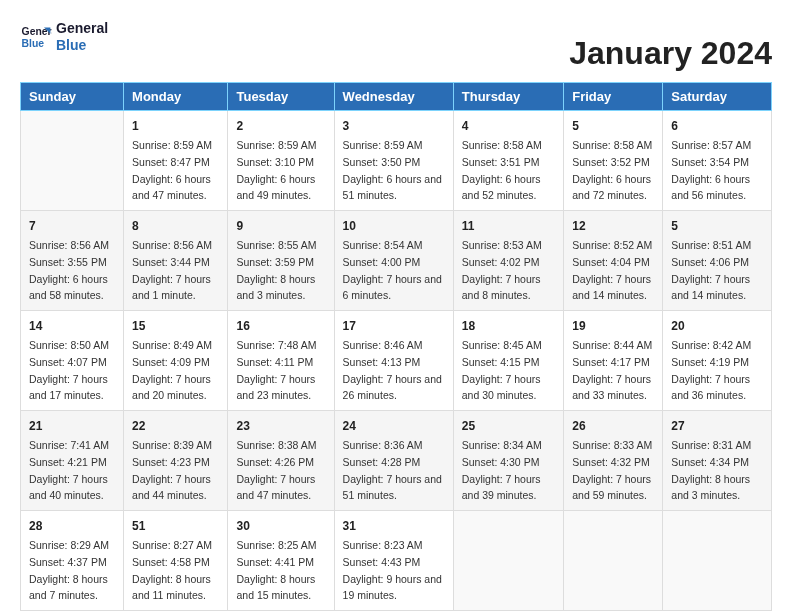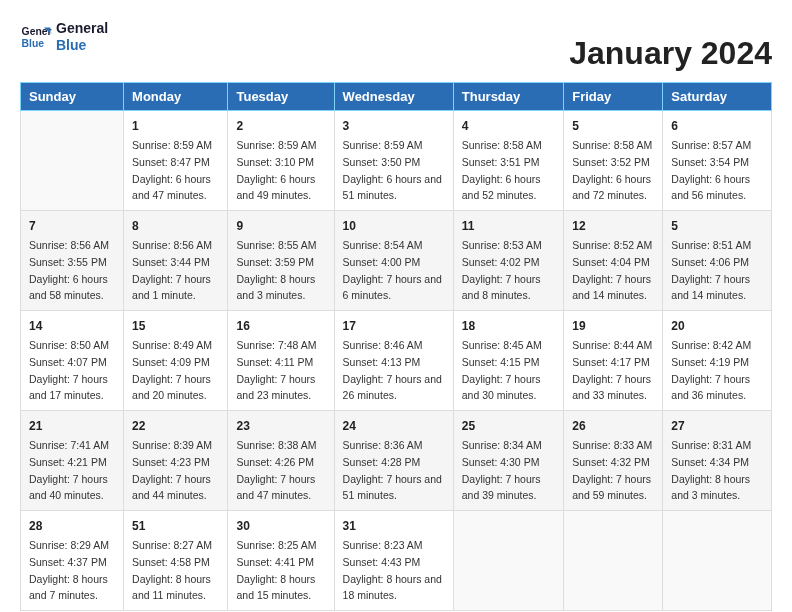--- a/index.html
+++ b/index.html
@@ -150,19 +150,19 @@
         <td><span class="day-number">23</span><span class="day-info">Sunrise: 8:38 AM</span><br><span class="day-info">Sunset: 4:26 PM</span><br><span class="day-info">Daylight: 7 hours and 47 minutes.</span></td>
         <td><span class="day-number">24</span><span class="day-info">Sunrise: 8:36 AM</span><br><span class="day-info">Sunset: 4:28 PM</span><br><span class="day-info">Daylight: 7 hours and 51 minutes.</span></td>
         <td><span class="day-number">25</span><span class="day-info">Sunrise: 8:34 AM</span><br><span class="day-info">Sunset: 4:30 PM</span><br><span class="day-info">Daylight: 7 hours and 39 minutes.</span></td>
         <td><span class="day-number">26</span><span class="day-info">Sunrise: 8:33 AM</span><br><span class="day-info">Sunset: 4:32 PM</span><br><span class="day-info">Daylight: 7 hours and 59 minutes.</span></td>
         <td><span class="day-number">27</span><span class="day-info">Sunrise: 8:31 AM</span><br><span class="day-info">Sunset: 4:34 PM</span><br><span class="day-info">Daylight: 8 hours and 3 minutes.</span></td>
       </tr>
       <tr>
         <td><span class="day-number">28</span><span class="day-info">Sunrise: 8:29 AM</span><br><span class="day-info">Sunset: 4:37 PM</span><br><span class="day-info">Daylight: 8 hours and 7 minutes.</span></td>
         <td><span class="day-number">51</span><span class="day-info">Sunrise: 8:27 AM</span><br><span class="day-info">Sunset: 4:58 PM</span><br><span class="day-info">Daylight: 8 hours and 11 minutes.</span></td>
         <td><span class="day-number">30</span><span class="day-info">Sunrise: 8:25 AM</span><br><span class="day-info">Sunset: 4:41 PM</span><br><span class="day-info">Daylight: 8 hours and 15 minutes.</span></td>
-        <td><span class="day-number">31</span><span class="day-info">Sunrise: 8:23 AM</span><br><span class="day-info">Sunset: 4:43 PM</span><br><span class="day-info">Daylight: 8 hours and 18 minutes.</span></td>
+        <td><span class="day-number">31</span><span class="day-info">Sunrise: 8:23 AM</span><br><span class="day-info">Sunset: 4:43 PM</span><br><span class="day-info">Daylight: 9 hours and 19 minutes.</span></td>
         <td class="empty-cell"></td>
         <td class="empty-cell"></td>
         <td class="empty-cell"></td>
       </tr>
     </tbody>
 </table>
 
 </body></html>

